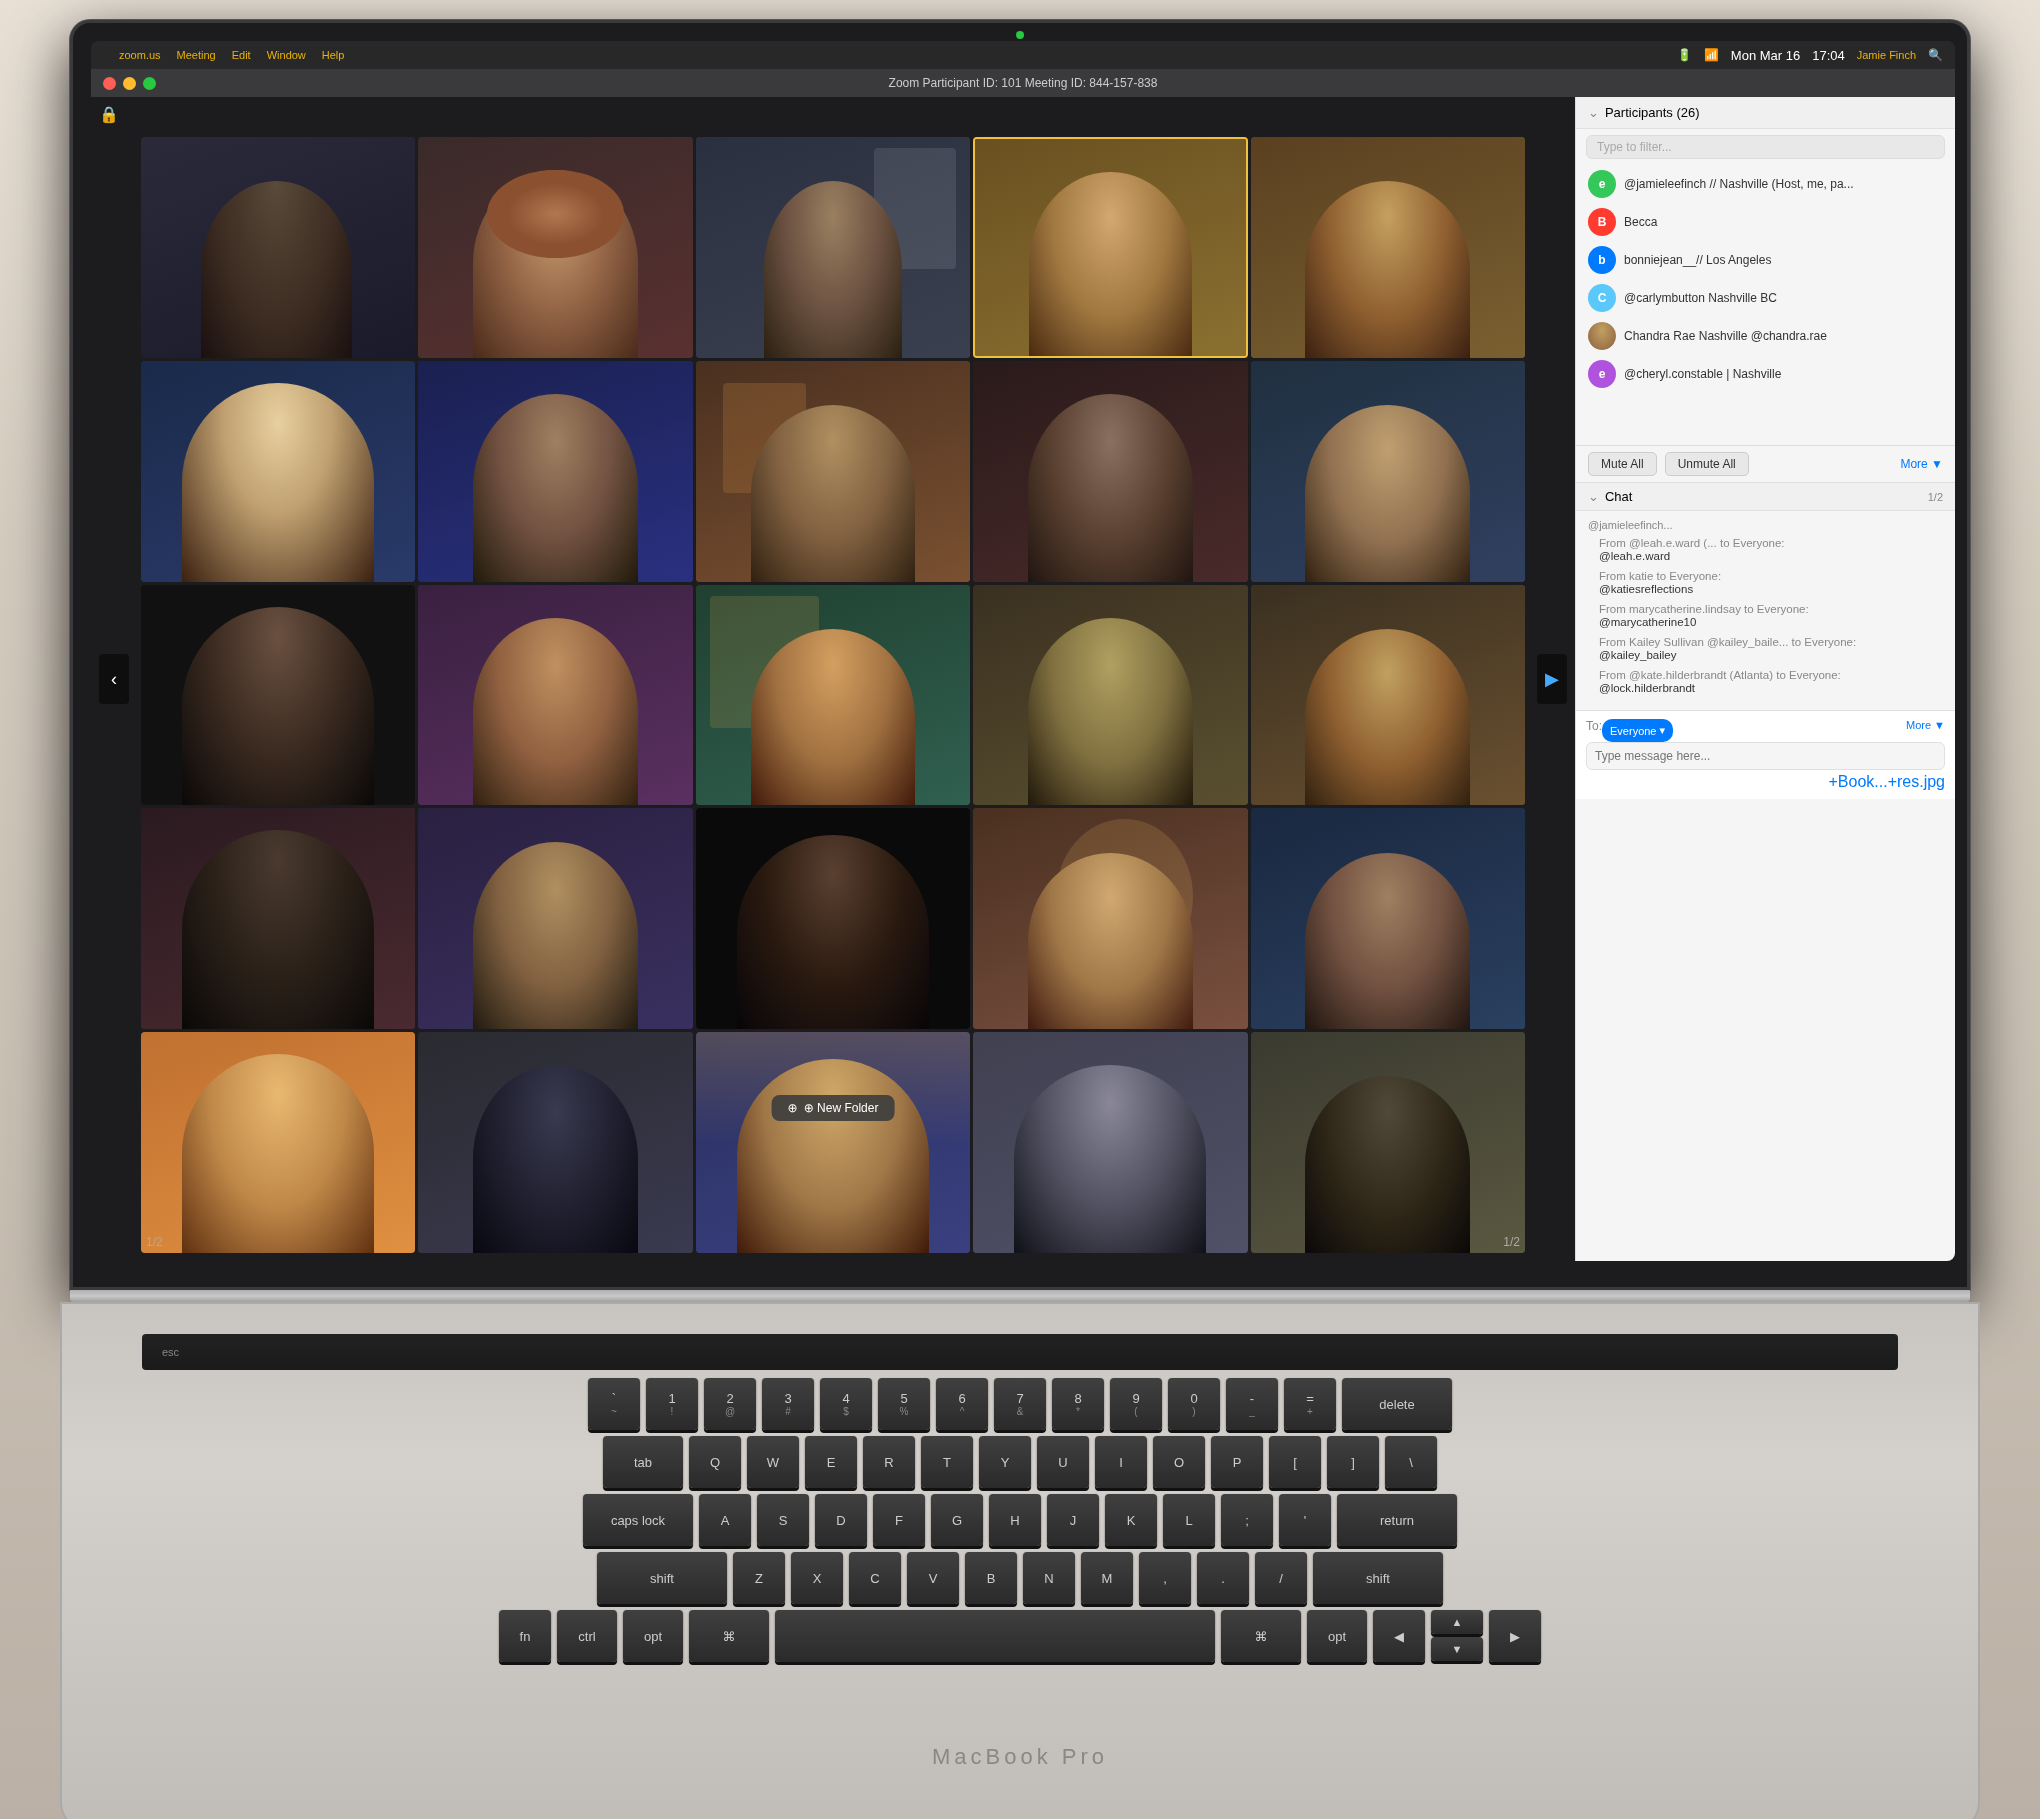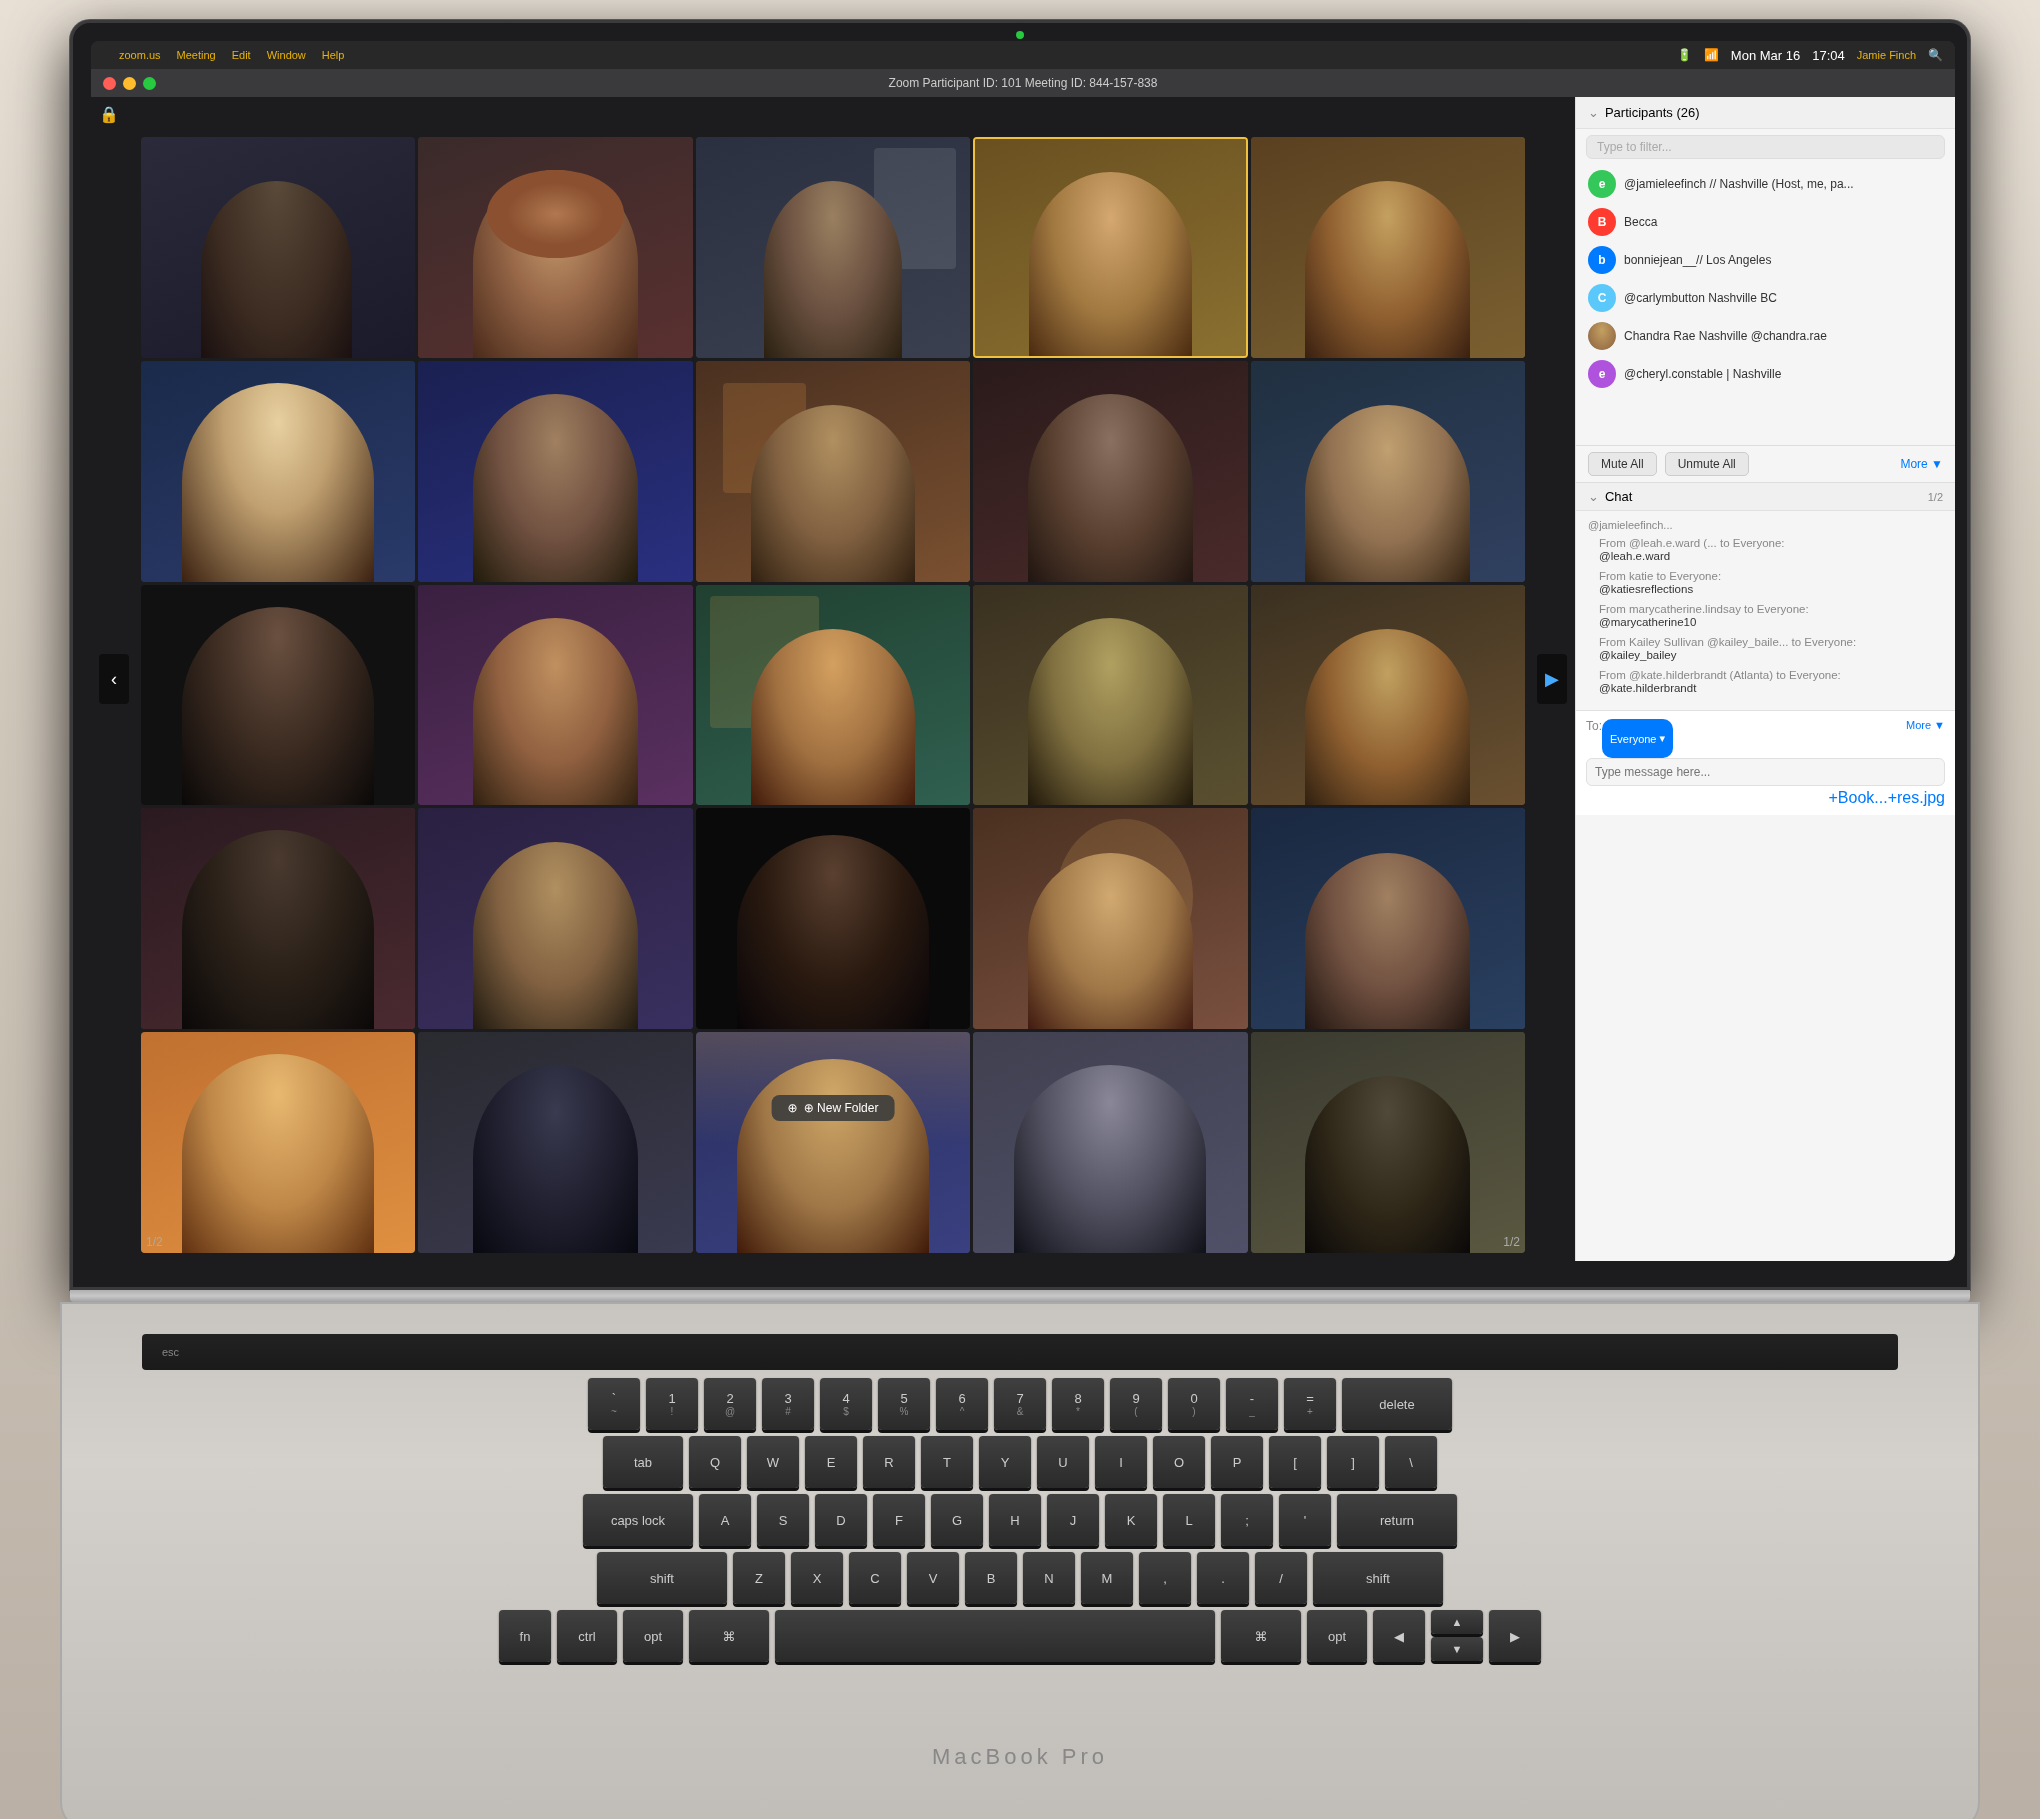--- a/index.html
+++ b/index.html
@@ -384,21 +384,21 @@
       margin-bottom: 0;
       font-size: 12px;
     }
 
     .chat-to-label { color: #888; }
 
     .chat-to-badge {
       background: #007aff;
       color: #fff;
       border-radius: 10px;
-      padding: 13px 8px;
+      padding: 5px 8px;
       font-size: 11px;
       display: flex;
       align-items: center;
       gap: 3px;
     }
 
     .chat-more-link {
       margin-left: auto;
       color: #007aff;
       font-size: 11px;
@@ -839,21 +839,21 @@
                 <div class="chat-msg-text">@marycatherine10</div>
               </div>
 
               <div class="chat-msg">
                 <div class="chat-msg-from">From Kailey Sullivan @kailey_baile... to Everyone:</div>
                 <div class="chat-msg-text">@kailey_bailey</div>
               </div>
 
               <div class="chat-msg">
                 <div class="chat-msg-from">From @kate.hilderbrandt (Atlanta) to Everyone:</div>
-                <div class="chat-msg-text">@kate.hilderbrandt</div>
+                <div class="chat-msg-text">@lock.hilderbrandt</div>
               </div>
 
             </div>
 
             <div class="chat-input-area">
               <div class="chat-to-row">
                 <span class="chat-to-label">To:</span>
                 <div class="chat-to-badge">
                   <span>Everyone</span>
                   <span>▾</span>

